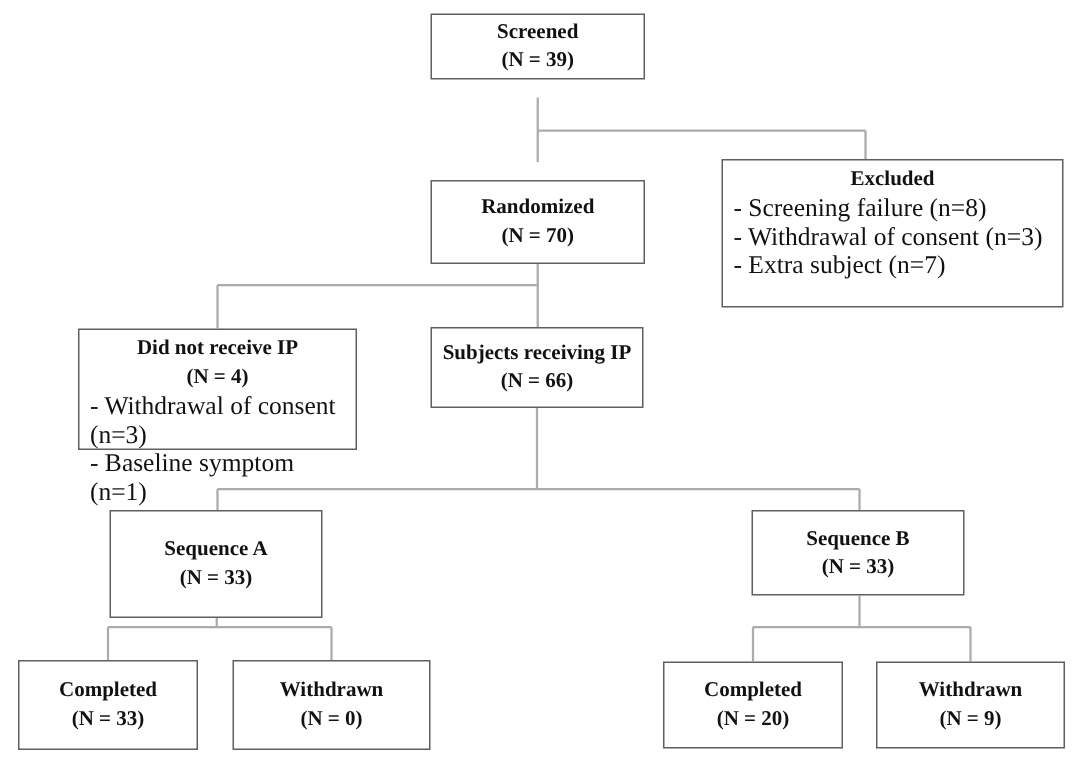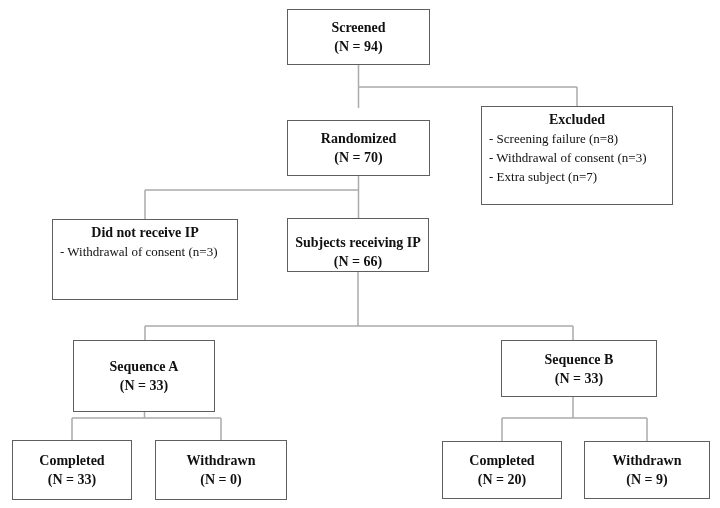--- a/index.html
+++ b/index.html
@@ -26,29 +26,29 @@
     font-size:14px;
   }
   .node .title, .node .count{font-weight:bold;}
   .node.has-reasons{
     justify-content:flex-start;
     align-items:stretch;
     padding:3px 4px 2px 4px;
   }
   .node.has-reasons .title,
   .node.has-reasons .count{text-align:center;}
-  .reasons{text-align:left;padding-left:3px;font-size:13px;line-height:19px;}
+  .reasons{text-align:left;padding-left:3px;font-size:17px;line-height:19px;}
   
-  #n-screened   {left:287px;top:9px;  width:143px;height:56px;}
+  #n-screened   {left:287px;top:9px;  width:143px;height:44px;}
   #n-randomized {left:287px;top:108px;width:143px;height:56px;margin-top:12px;}
-  #n-excluded   {left:481px;top:106px;width:192px;height:99px;}
+  #n-excluded   {left:481px;top:106px;width:228px;height:99px;}
   #n-notreceive {left:52px; top:219px;width:186px;height:81px;}
-  #n-subjects   {left:287px;top:218px;width:142px;height:54px;justify-content:flex-end;}
+  #n-subjects   {left:287px;top:218px;width:142px;height:54px;}
   #n-seqa       {left:73px; top:340px;width:142px;height:72px;}
-  #n-seqb       {left:501px;top:340px;width:156px;height:57px;}
+  #n-seqb       {left:501px;top:340px;width:142px;height:57px;}
   #n-completeda {left:12px; top:440px;width:120px;height:60px;}
   #n-withdrawna {left:155px;top:440px;width:132px;height:60px;}
   #n-completedb {left:442px;top:441px;width:120px;height:58px;}
   #n-withdrawnb {left:584px;top:441px;width:126px;height:58px;}
 </style>
 </head>
 <body>
 
 <div class="canvas">
 
@@ -68,41 +68,43 @@
              M72 418 V440
              M221 418 V440
              M573 397 V418
              M502 418 H647
              M502 418 V441
              M647 418 V441" fill="none" stroke="#ababab" stroke-width="1.5"></path>
   </svg>
 
   <div class="node" id="n-screened">
     <div class="title">Screened</div>
-    <div class="count">(N = 94)</div>
+    <div class="count">(N = 39)</div>
   </div>
 
   <div class="node" id="n-randomized">
     <div class="title">Randomized</div>
     <div class="count">(N = 70)</div>
   </div>
 
   <div class="node has-reasons" id="n-excluded">
     <div class="title">Excluded</div>
     <div class="reasons">
       <div>- Screening failure (n=8)</div>
       <div>- Withdrawal of consent (n=3)</div>
       <div>- Extra subject (n=7)</div>
     </div>
   </div>
 
   <div class="node has-reasons" id="n-notreceive">
     <div class="title">Did not receive IP</div>
+    <div class="count">(N = 4)</div>
     <div class="reasons">
       <div>- Withdrawal of consent (n=3)</div>
+      <div>- Baseline symptom (n=1)</div>
     </div>
   </div>
 
   <div class="node" id="n-subjects">
     <div class="title">Subjects receiving IP</div>
     <div class="count">(N = 66)</div>
   </div>
 
   <div class="node" id="n-seqa">
     <div class="title">Sequence A</div>

